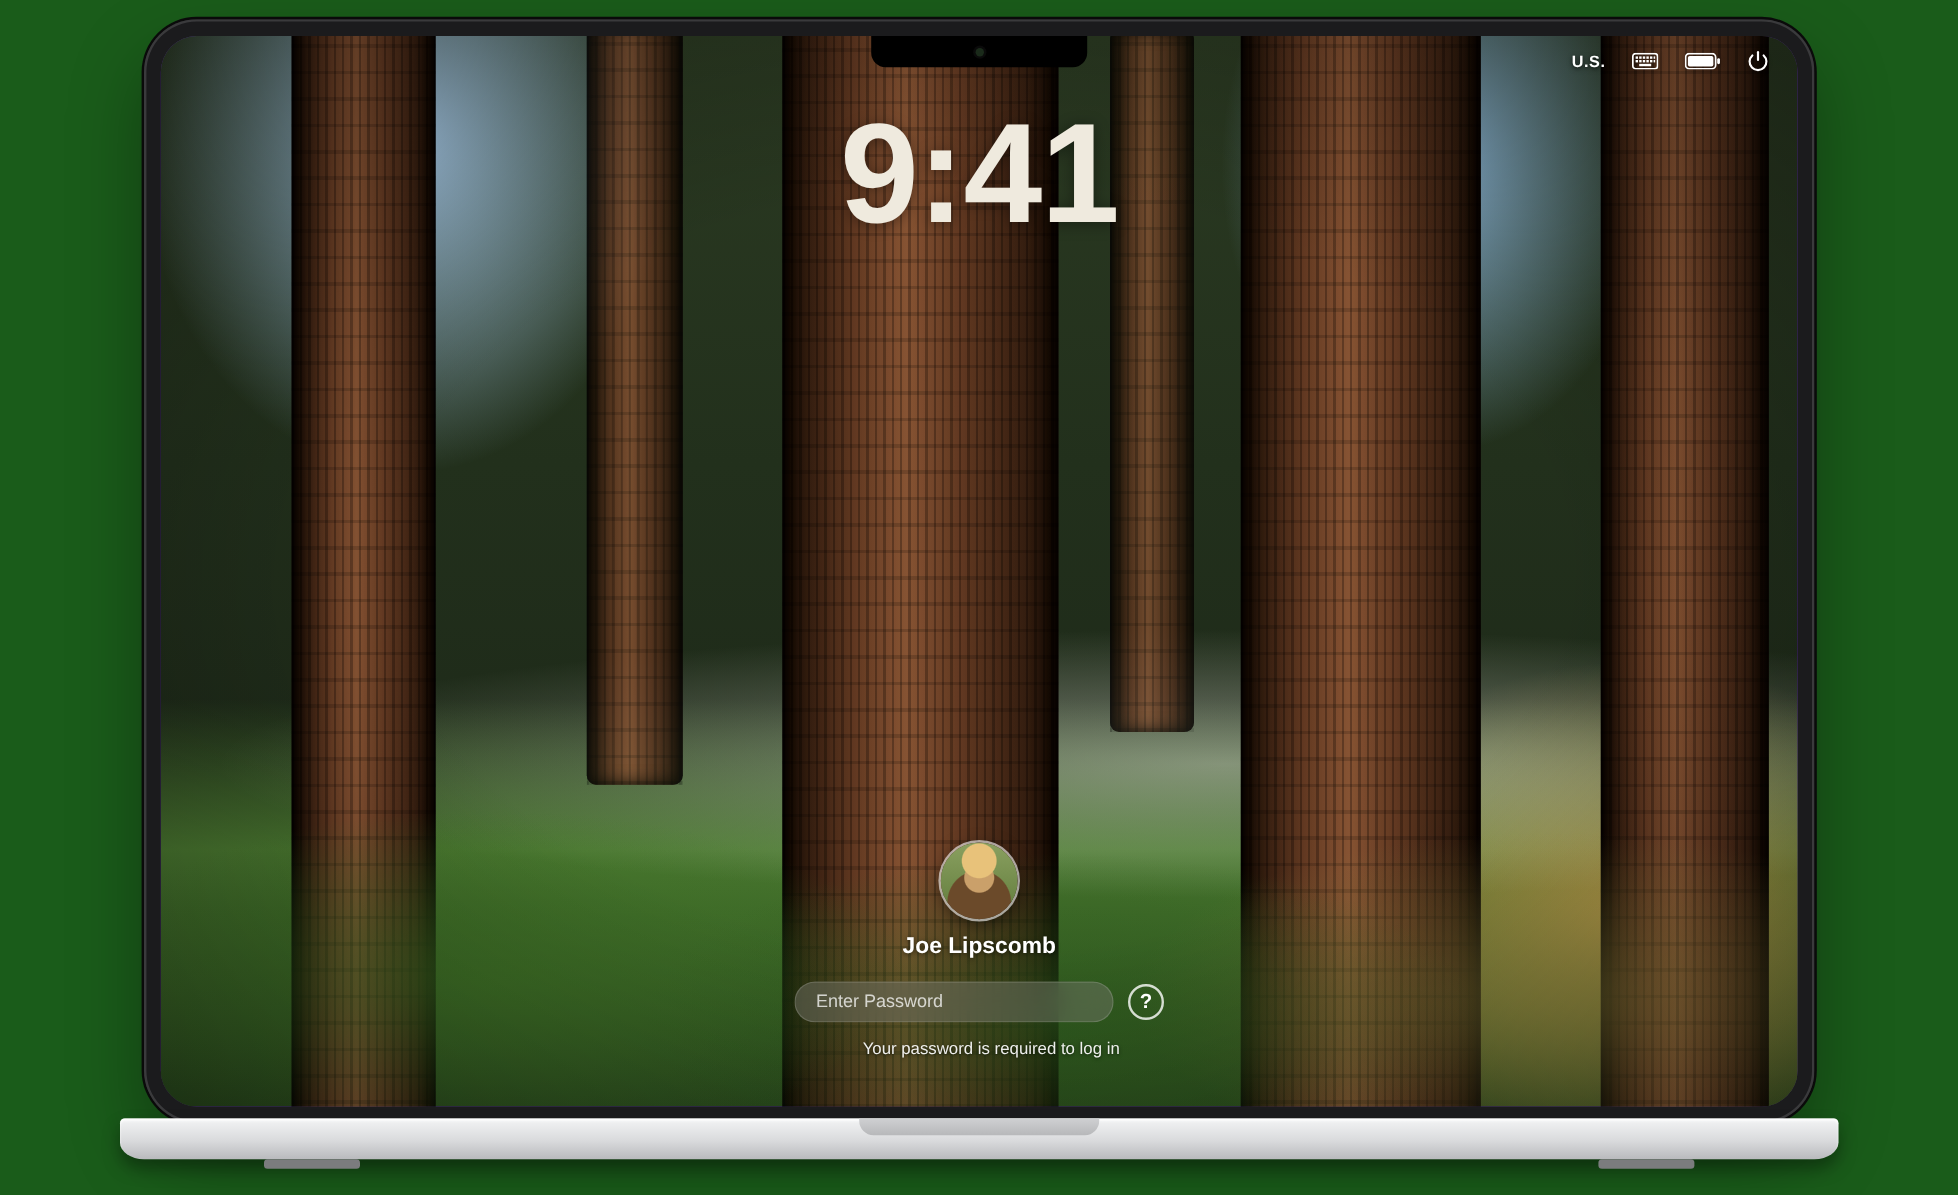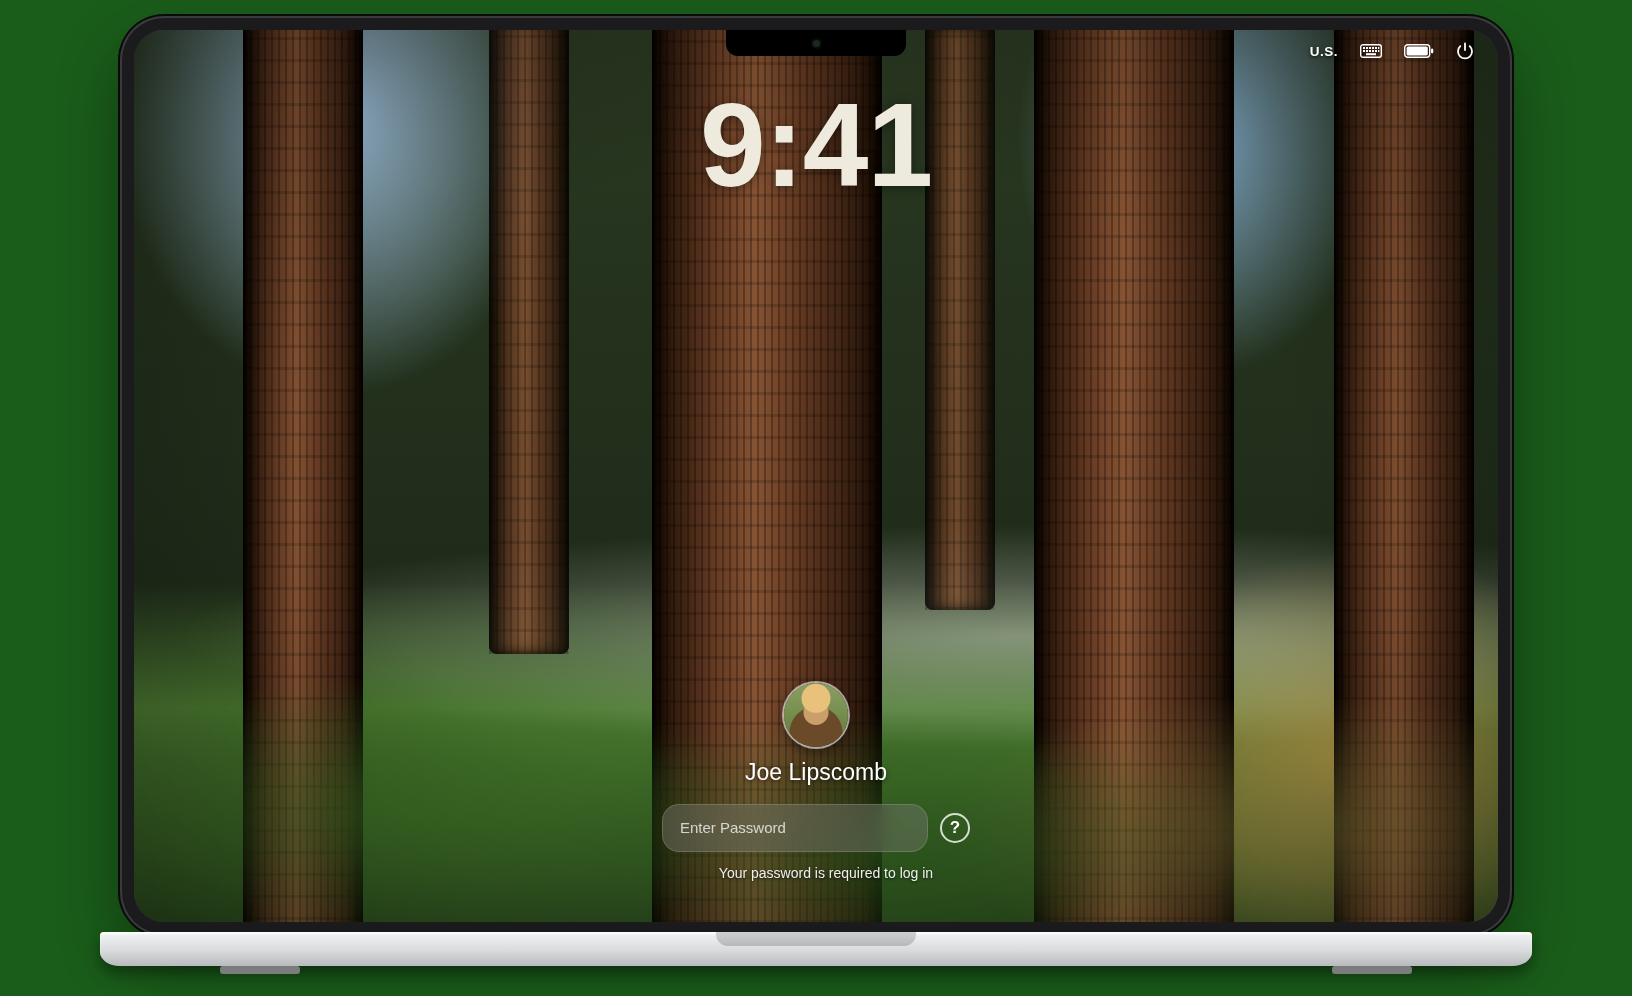--- a/index.html
+++ b/index.html
@@ -204,33 +204,33 @@
     border-radius: 50%;
     background:
       radial-gradient(circle at 50% 24%, #e8c27a 0 14px, rgba(0,0,0,0) 15px),
       radial-gradient(circle at 50% 46%, #caa06a 0 12px, rgba(0,0,0,0) 13px),
       radial-gradient(circle at 50% 78%, #6b4a2a 0 26px, rgba(0,0,0,0) 27px),
       linear-gradient(#8aa060, #5f7a3a);
     box-shadow: 0 0 0 2px rgba(255,255,255,.6), 0 4px 14px rgba(0,0,0,.5);
     margin-bottom: 12px;
   }
   .username {
-    font-size: 23px;
-    font-weight: 400;
+    font-size: 19px;
+    font-weight: 700;
     text-shadow: 0 1px 4px rgba(0,0,0,.6);
     margin-bottom: 18px;
   }
   .pw-row {
     display: flex;
     align-items: center;
     gap: 12px;
   }
   .pw-input {
     width: 230px;
-    height: 48px;
+    height: 34px;
     border-radius: 17px;
     border: none;
     outline: none;
     padding: 0 18px;
     font-size: 15px;
     color: #fff;
     background: rgba(120,120,110,.45);
     backdrop-filter: blur(10px);
     box-shadow: inset 0 0 0 1px rgba(255,255,255,.15);
   }

